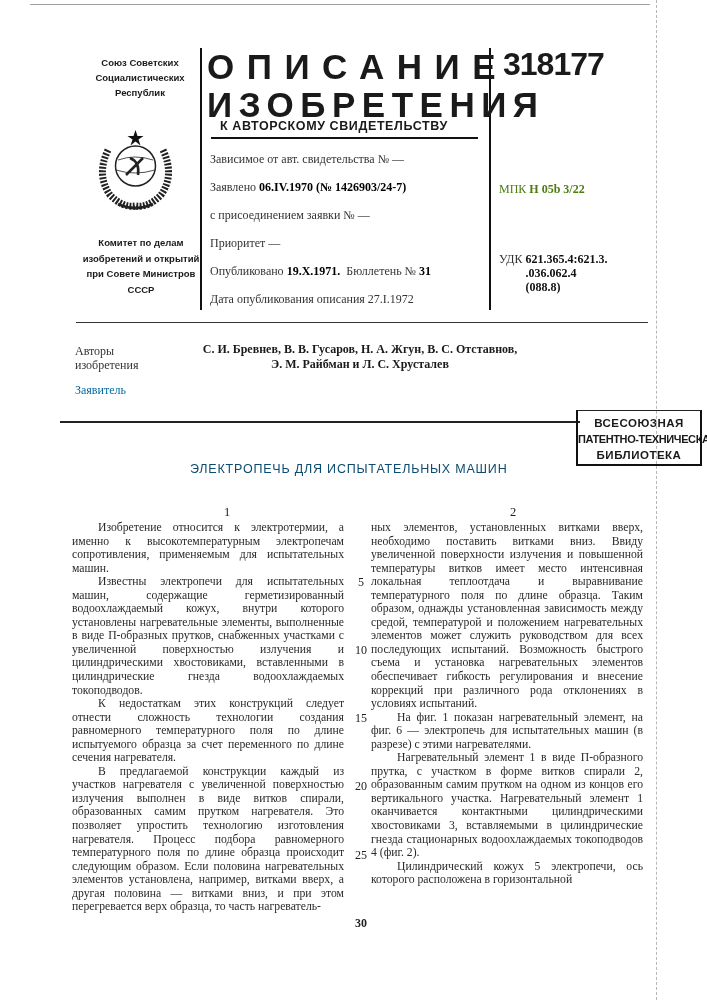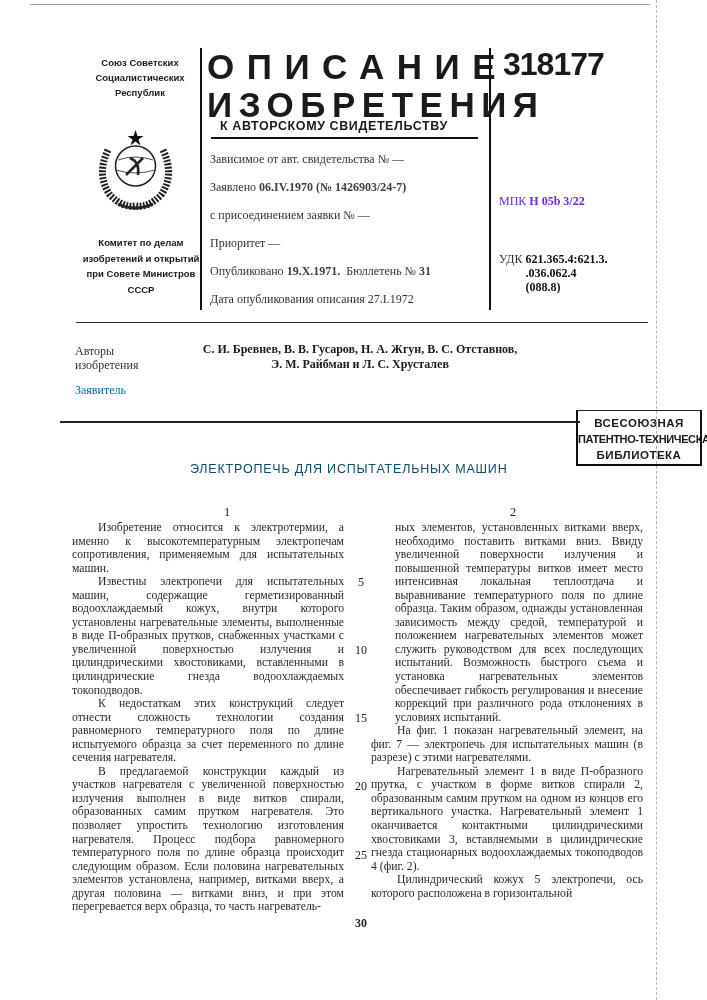--- a/index.html
+++ b/index.html
@@ -21,25 +21,25 @@
   #vline-right { left:489px; top:48px; width:0; height:262px; border-left:2px solid #111; }
 
   #title-1 { left:207px; top:49px; font-size:35px; font-weight:900; letter-spacing:12.5px; line-height:36px; }
   #title-2 { left:207px; top:87px; font-size:35px; font-weight:900; letter-spacing:6.5px; line-height:36px; }
   #subtitle { left:220px; top:119px; font-size:12.5px; font-weight:900; letter-spacing:.6px; }
   #subtitle-rule { left:211px; top:137px; width:267px; height:0; border-top:2px solid #111; }
 
   #patent-number { left:503px; top:46px; font-size:32px; font-weight:900; letter-spacing:-1px; }
 
   .meta-line { left:210px; font-size:12px; color:#333; white-space:nowrap;text-align:center; }
-  .meta-line b { color:#404040; }
+  .meta-line b { color:#000000; }
   #meta-0 { top:152px; } #meta-1 { top:180px; } #meta-2 { top:208px; }
   #meta-3 { top:236px; } #meta-4 { top:264px; } #meta-5 { top:292px; }
 
-  #mpk { left:499px; top:182px; font-size:12px; color:#6d28d9; white-space:nowrap;margin-top:12px; }
+  #mpk { left:499px; top:182px; font-size:12px; color:#4d7c0f; white-space:nowrap; }
   #udk { left:499px; top:252px; font-size:12px; color:#333; line-height:14px; }
   #udk .codes { display:inline-block; vertical-align:top; font-weight:bold; color:#111; }
 
   #authors-label { left:75px; top:344px; font-size:12px; color:#333; line-height:14px; width:70px; }
   #authors-text { left:160px; top:342px; width:400px; text-align:center; font-size:12px; font-weight:bold; line-height:15px; }
   #applicant-label { left:75px; top:383px; font-size:12px; color:#0369a1; }
   #applicant-text { left:160px; top:383px; width:400px; text-align:center; font-size:12px; font-weight:bold; line-height:15px; }
 
   #hrule-1 { left:76px; top:322px; width:572px; height:0; border-top:1.5px solid #333; }
   #hrule-2 { left:60px; top:421px; width:520px; height:0; border-top:2px solid #222; }
@@ -52,21 +52,21 @@
 
   #doc-title { left:190px; top:462px; font-size:12.5px; letter-spacing:.8px; color:#0c4a6e; }
 
   .col-num { top:505px; font-size:12.5px; color:#222; }
   #col-num-1 { left:224px; } #col-num-2 { left:510px; }
 
   .column { top:521px; width:272px; font-size:11.7px; line-height:13.55px; color:#2a2a2a; text-align:justify; }
   #col-1 { left:72px; }
   #col-2 { left:371px; }
   .column p { margin:0; text-indent:26px; text-align:justify; }
-  .column p.noindent { text-indent:0;margin-left:24px; }
+  .column p.noindent { text-indent:0; }
 
   .ln { left:352px; font-size:12px; color:#222; width:18px; text-align:center; }
   .ln.bold { font-weight:bold; }
 </style>
 </head>
 <body>
 
 <div class="abs" id="top-rule"></div>
 <div class="abs" id="page-edge"></div>
 
@@ -176,21 +176,21 @@
 
 <div class="abs column serif" id="col-1">
   <p>Изобретение относится к электротермии, а именно к высокотемпературным электропечам сопротивления, применяемым для испытательных машин.</p>
   <p>Известны электропечи для испытательных машин, содержащие герметизированный водоохлаждаемый кожух, внутри которого установлены нагревательные элементы, выполненные в виде П-образных прутков, снабженных участками с увеличенной поверхностью излучения и цилиндрическими хвостовиками, вставленными в цилиндрические гнезда водоохлаждаемых токоподводов.</p>
   <p>К недостаткам этих конструкций следует отнести сложность технологии создания равномерного температурного поля по длине испытуемого образца за счет переменного по длине сечения нагревателя.</p>
   <p>В предлагаемой конструкции каждый из участков нагревателя с увеличенной поверхностью излучения выполнен в виде витков спирали, образованных самим прутком нагревателя. Это позволяет упростить технологию изготовления нагревателя. Процесс подбора равномерного температурного поля по длине образца происходит следующим образом. Если половина нагревательных элементов установлена, например, витками вверх, а другая половина — витками вниз, и при этом перегревается верх образца, то часть нагреватель-</p>
 </div>
 
 <div class="abs column serif" id="col-2">
   <p class="noindent">ных элементов, установленных витками вверх, необходимо поставить витками вниз. Ввиду увеличенной поверхности излучения и повышенной температуры витков имеет место интенсивная локальная теплоотдача и выравнивание температурного поля по длине образца. Таким образом, однажды установленная зависимость между средой, температурой и положением нагревательных элементов может служить руководством для всех последующих испытаний. Возможность быстрого съема и установка нагревательных элементов обеспечивает гибкость регулирования и внесение коррекций при различного рода отклонениях в условиях испытаний.</p>
-  <p>На фиг. 1 показан нагревательный элемент, на фиг. 7 — электропечь для испытательных машин (в разрезе) с этими нагревателями.</p>
+  <p>На фиг. 1 показан нагревательный элемент, на фиг. 6 — электропечь для испытательных машин (в разрезе) с этими нагревателями.</p>
   <p>Нагревательный элемент 1 в виде П-образного прутка, с участком в форме витков спирали 2, образованным самим прутком на одном из концов его вертикального участка. Нагревательный элемент 1 оканчивается контактными цилиндрическими хвостовиками 3, вставляемыми в цилиндрические гнезда стационарных водоохлаждаемых токоподводов 4 (фиг. 2).</p>
   <p>Цилиндрический кожух 5 электропечи, ось которого расположена в горизонтальной</p>
 </div>
 
 <div class="abs ln serif" style="top:575px;">5</div>
 <div class="abs ln serif" style="top:643px;">10</div>
 <div class="abs ln serif" style="top:711px;">15</div>
 <div class="abs ln serif" style="top:779px;">20</div>
 <div class="abs ln serif" style="top:848px;">25</div>
 <div class="abs ln serif bold" style="top:916px;">30</div>

